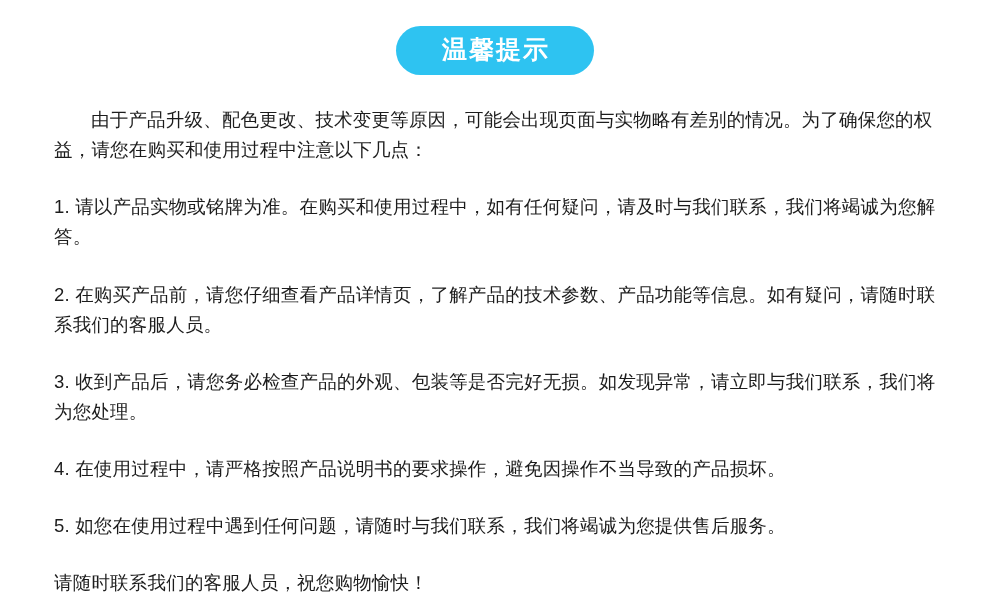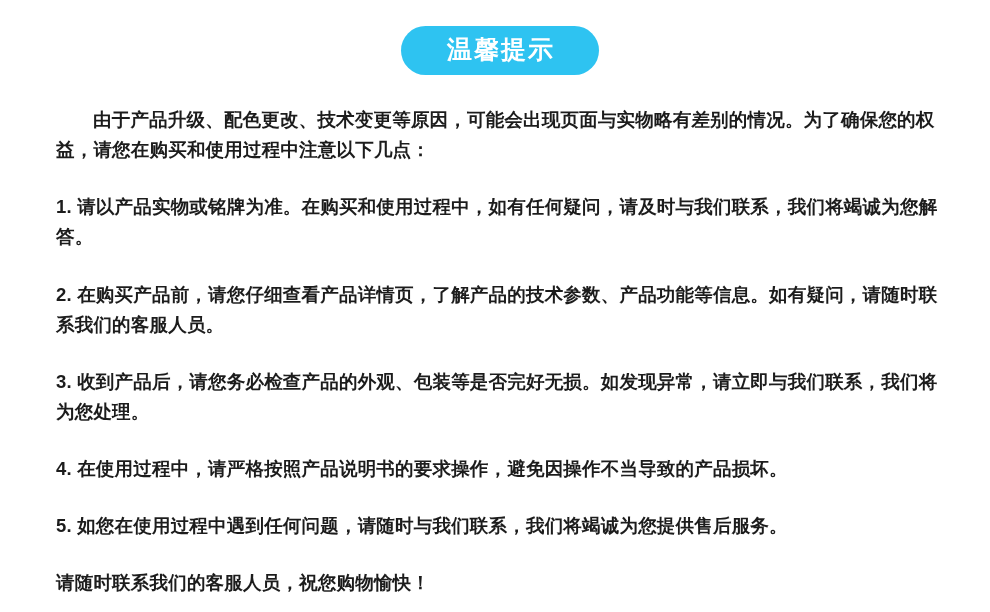--- a/index.html
+++ b/index.html
@@ -12,21 +12,20 @@
     background: #ffffff;
     font-family: "Liberation Sans", "DejaVu Sans", sans-serif;
     color: #1a1a1a;
     overflow: hidden;
   }
   .page {
     width: 990px;
     height: 462px;
     position: relative;
     box-sizing: border-box;
-    padding-left: 10px;
   }
   .badge-row {
     display: flex;
     justify-content: center;
     align-items: center;
     padding-top: 26px;
   }
   .badge {
     background: #2ec3f1;
     color: #ffffff;
@@ -36,26 +35,25 @@
     border-radius: 28px;
     padding: 11px 44px 13px 46px;
     line-height: 1;
     display: inline-block;
   }
   .body-text {
     padding: 0 36px 0 38px;
     margin-top: 30px;
   }
   p {
-    margin: 8px;
+    margin: 16px;
     font-size: 18.5px;
     line-height: 1.63;
     color: #1c1c1c;
     letter-spacing: 0.2px;
-    font-weight: bold;
   }
   .intro {
     text-indent: 2em;
     margin-bottom: 27px;
   }
   .item {
     margin-bottom: 27px;
   }
   .closing {
     margin-bottom: 0;

